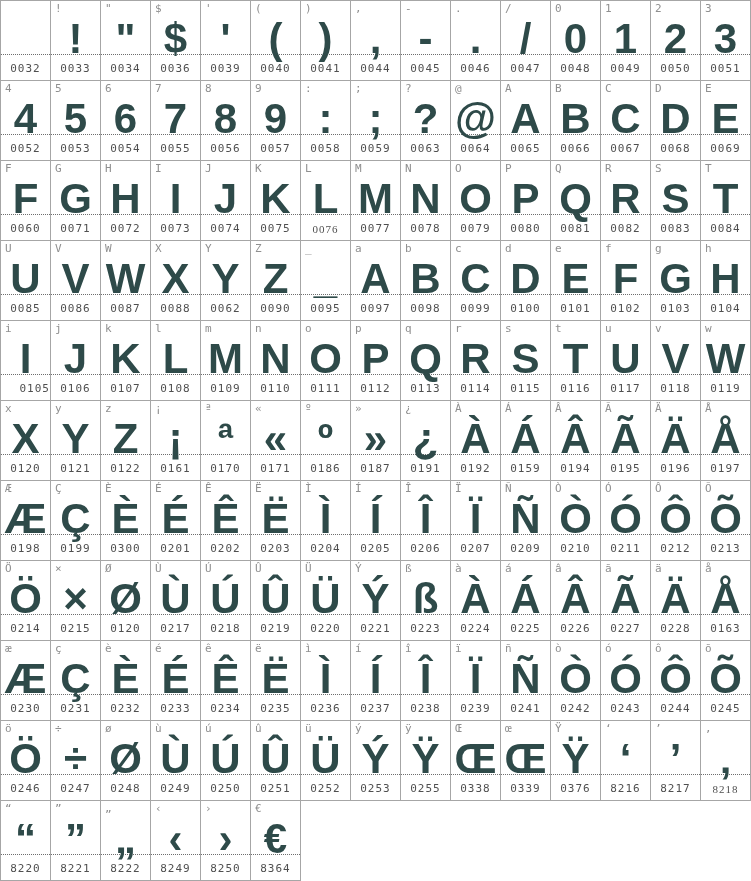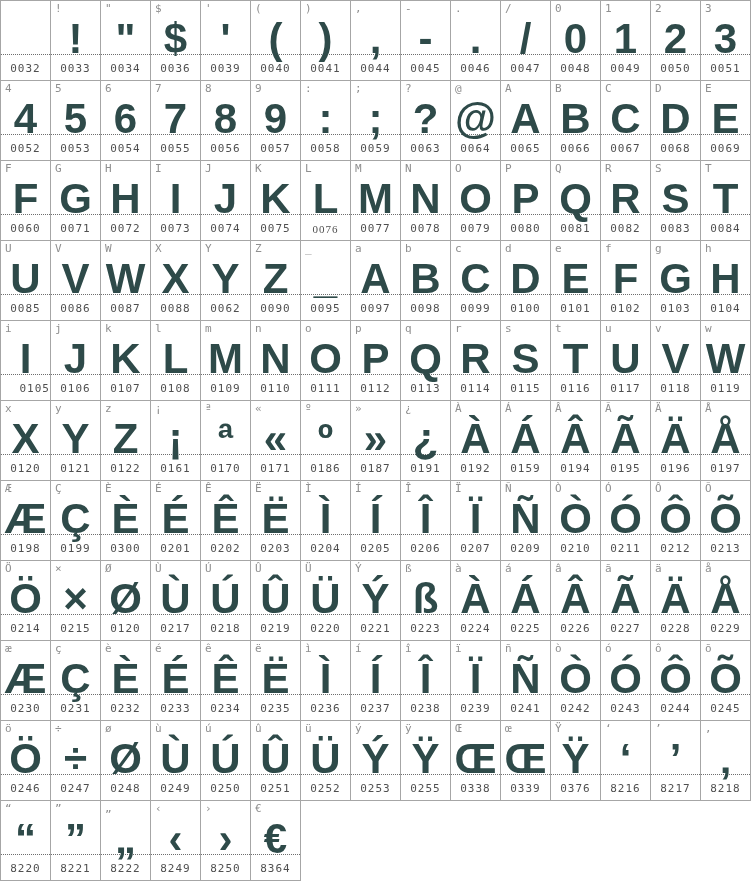--- a/index.html
+++ b/index.html
@@ -780,21 +780,21 @@
     <div class="cell">
       <span class="label" style="color: rgb(143, 143, 143);">ä</span>
       <div class="baseline" style="border-top-color: rgb(110, 110, 110);"></div>
       <span class="glyph" style="color: rgb(46, 74, 73);">Ä</span>
       <span class="code" style="color: rgb(79, 79, 79);">0228</span>
     </div>
     <div class="cell">
       <span class="label" style="color: rgb(143, 143, 143);">å</span>
       <div class="baseline" style="border-top-color: rgb(110, 110, 110);"></div>
       <span class="glyph" style="color: rgb(46, 74, 73);">Å</span>
-      <span class="code" style="color: rgb(79, 79, 79);">0229</span>
+      <span class="code" style="color: rgb(79, 79, 79);">0163</span>
     </div>
     <div class="cell">
       <span class="label" style="color: rgb(143, 143, 143);">æ</span>
       <div class="baseline" style="border-top-color: rgb(110, 110, 110);"></div>
       <span class="glyph" style="color: rgb(46, 74, 73);">Æ</span>
       <span class="code" style="color: rgb(79, 79, 79);">0230</span>
     </div>
     <div class="cell">
       <span class="label" style="color: rgb(143, 143, 143);">ç</span>
       <div class="baseline" style="border-top-color: rgb(110, 110, 110);"></div>
@@ -960,21 +960,21 @@
     <div class="cell">
       <span class="label" style="color: rgb(143, 143, 143);">’</span>
       <div class="baseline" style="border-top-color: rgb(110, 110, 110);"></div>
       <span class="glyph" style="color: rgb(46, 74, 73);">’</span>
       <span class="code" style="color: rgb(79, 79, 79);">8217</span>
     </div>
     <div class="cell">
       <span class="label" style="color: rgb(143, 143, 143);">‚</span>
       <div class="baseline" style="border-top-color: rgb(110, 110, 110);"></div>
       <span class="glyph" style="color: rgb(46, 74, 73);">‚</span>
-      <span class="code" style="color: rgb(79, 79, 79);">8218</span>
+      <span class="code" style="color: rgb(79, 79, 79); font-family: Liberation Serif, serif;">8218</span>
     </div>
     <div class="cell">
       <span class="label" style="color: rgb(143, 143, 143);">“</span>
       <div class="baseline" style="border-top-color: rgb(110, 110, 110);"></div>
       <span class="glyph" style="color: rgb(46, 74, 73);">“</span>
       <span class="code" style="color: rgb(79, 79, 79);">8220</span>
     </div>
     <div class="cell">
       <span class="label" style="color: rgb(143, 143, 143);">”</span>
       <div class="baseline" style="border-top-color: rgb(110, 110, 110);"></div>

